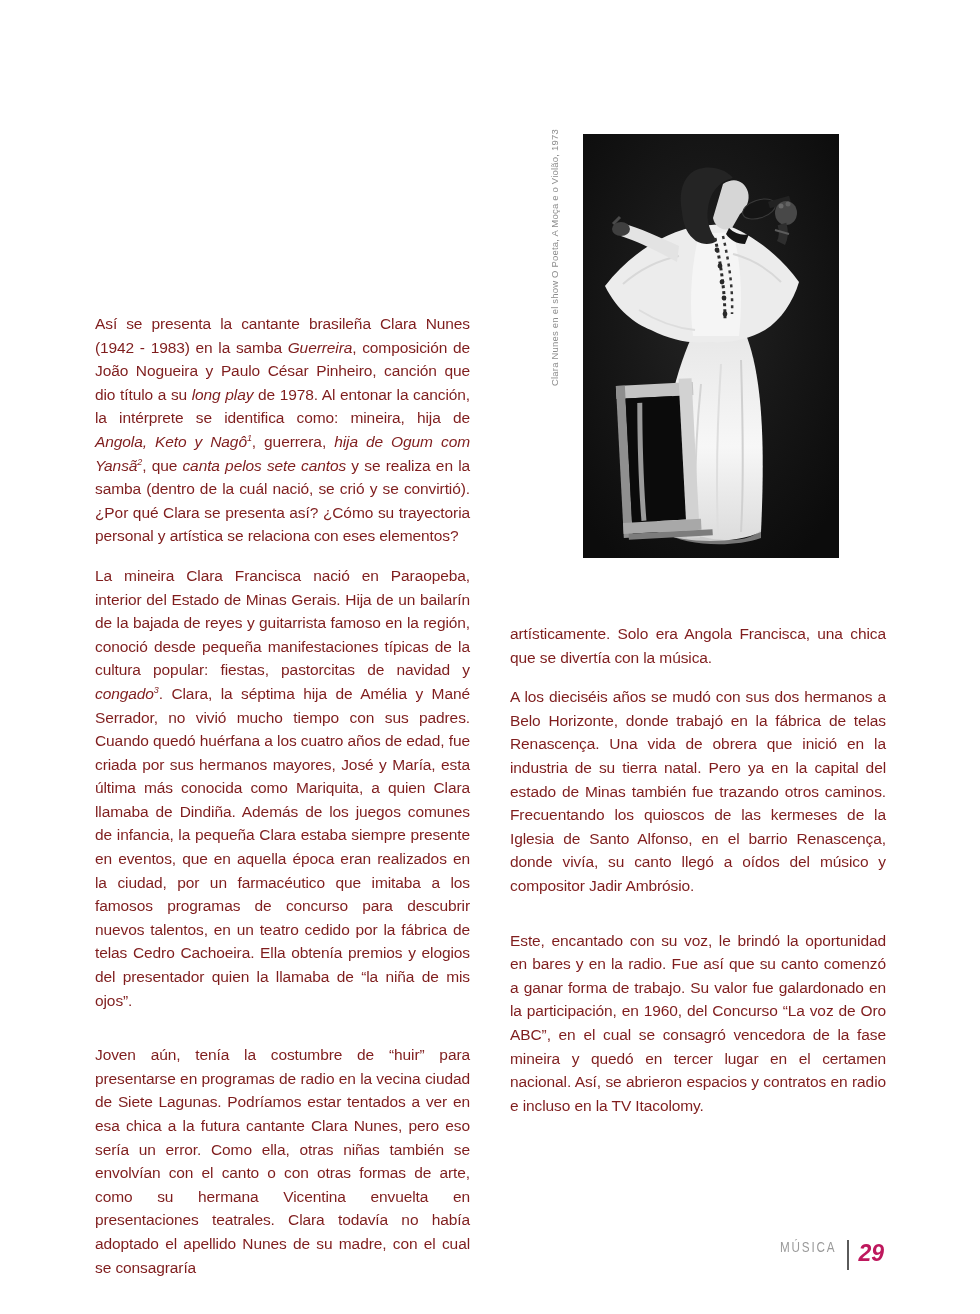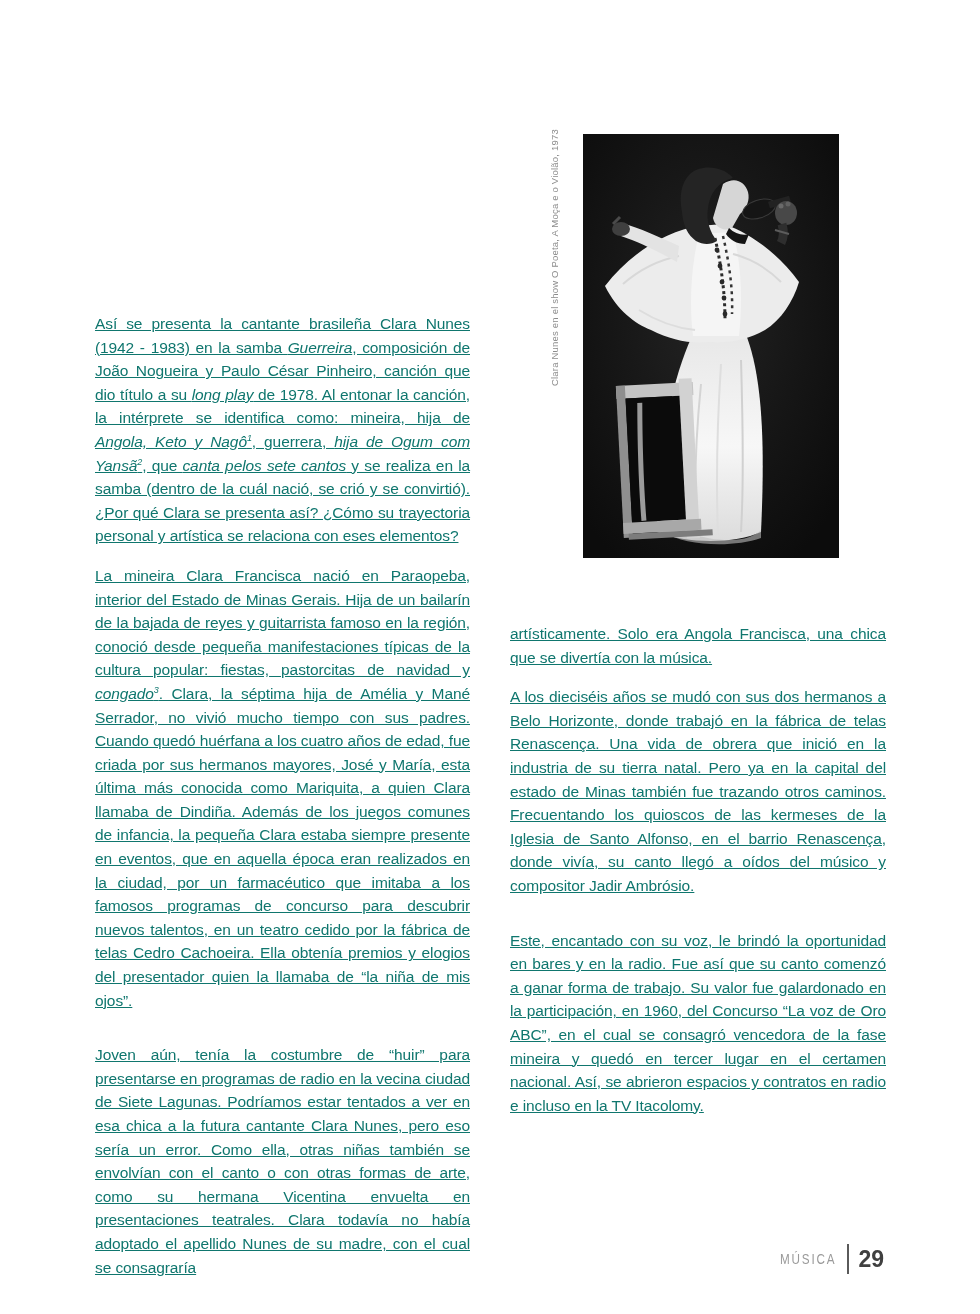--- a/index.html
+++ b/index.html
@@ -5,26 +5,25 @@
   html,body { margin:0; padding:0; background:#ffffff; }
   .page {
     position:relative;
     width:980px; height:1314px;
     background:#ffffff;
     font-family:"Liberation Sans", sans-serif;
     overflow:hidden;
   }
   .col {
     position:absolute;
-    color:#0f766e;
+    color:#7f1d1d;
     font-size:15.5px;
     line-height:23.6px;
     text-align:justify;
     letter-spacing:-0.1px;
-    text-decoration:underline;
   }
   .col p { margin:0 0 16px 0; }
   .col p:last-child { margin-bottom:0;margin-top:31px; }
   .it { font-style:italic; }
   sup.fn { font-size:9px; font-style:italic; line-height:0; vertical-align:super; }
   .col-left  { left:95px;  top:312px; width:375px; }
   .col-right { left:510px; top:622px; width:376px; }
 
   .photo {
     position:absolute;
@@ -42,38 +41,39 @@
     letter-spacing:0.2px;
     color:#8c8c8c;
     white-space:nowrap;
   }
 
   .footer {
     position:absolute;
     left:780px; top:1240px;
     height:38px;
     display:flex;
-    align-items:center;
+    align-items:flex-start;
   }
   .footer-section {
     font-size:13px;
     letter-spacing:2px;
     color:#9a9a9a;
     transform:scale(0.9,1.1);
     transform-origin:left center;
   }
   .footer-divider {
     width:2px; height:30px;
     background:#5a5a5a;
     margin:0 10px 0 4px;
   }
   .footer-page {
     font-size:23px;
     font-weight:600;
-    color:#404040;
+    color:#be185d;
+    font-style:italic;
   }
 </style>
 </head>
 <body>
 
 <div class="page">
 
   <svg class="photo" viewBox="0 0 256 424" aria-hidden="true">
     <defs>
       <radialGradient id="bgGlow" cx="48%" cy="42%" r="68%">

